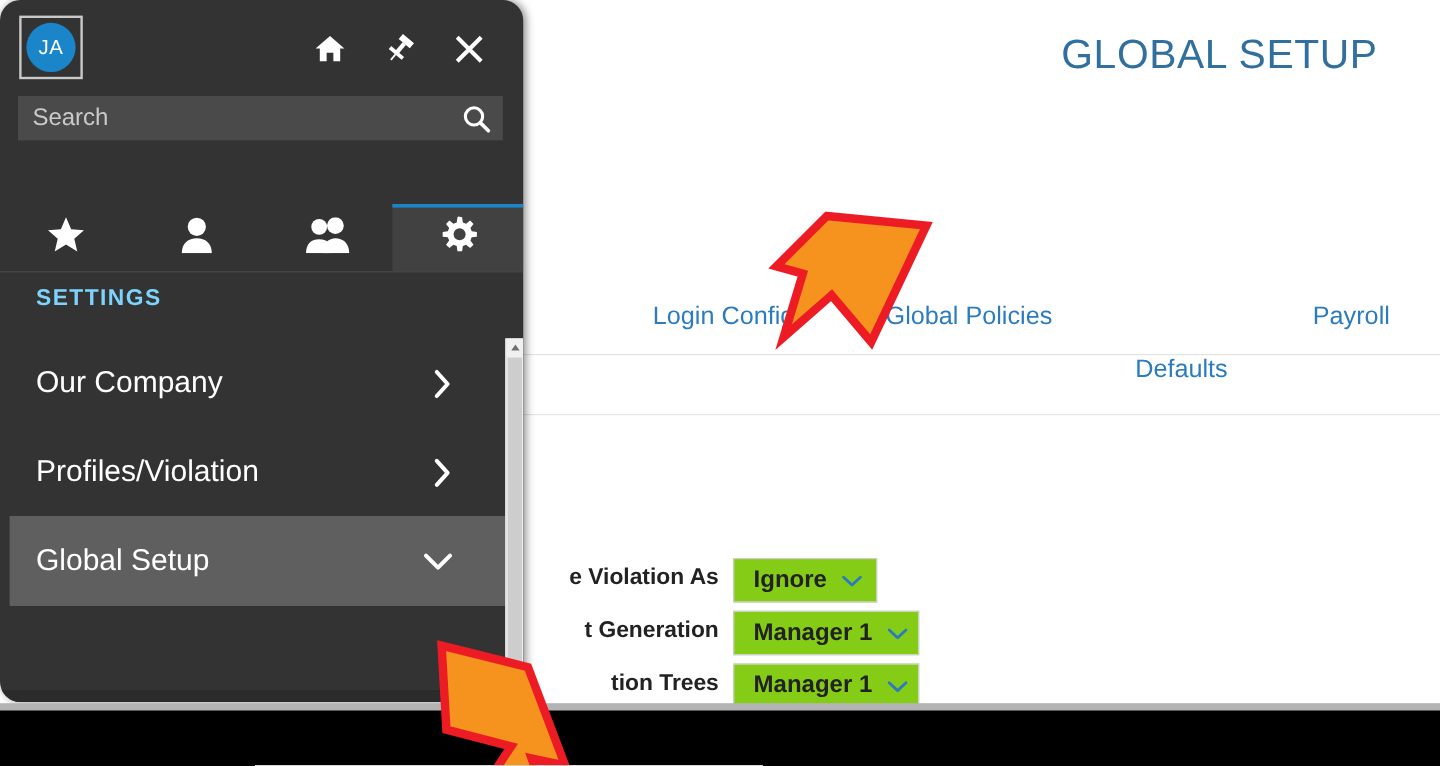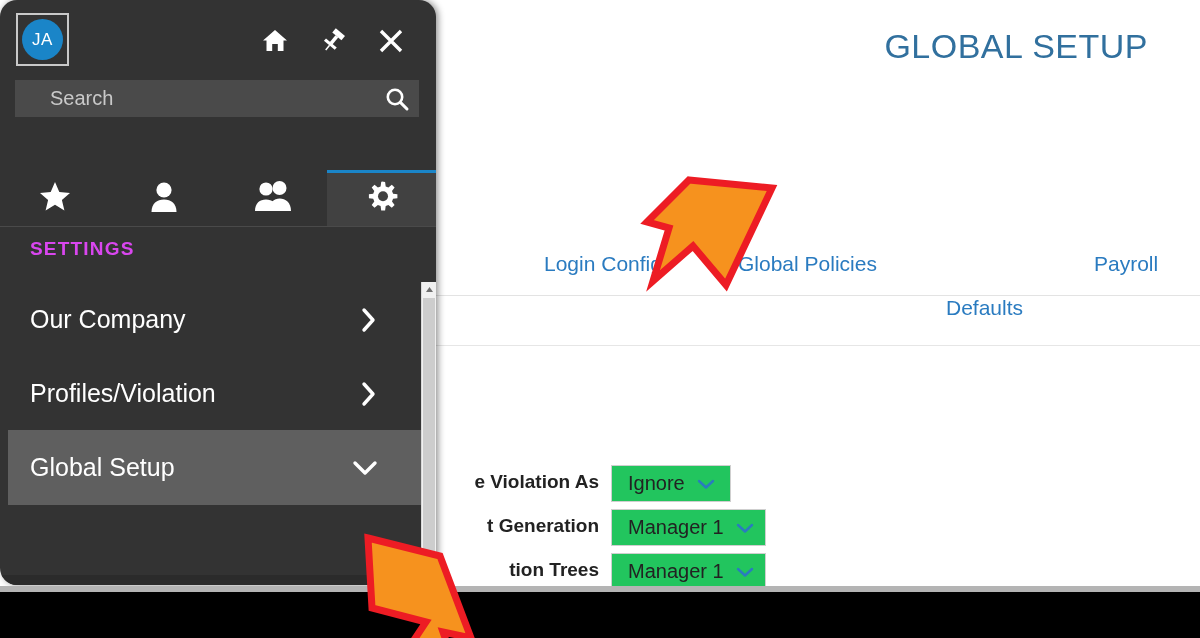--- a/index.html
+++ b/index.html
@@ -123,25 +123,26 @@
     height: 44px;
     overflow: hidden;
   }
   .select-box {
     position: absolute;
     left: 571px;
     top: 3px;
     height: 37px;
     box-sizing: border-box;
     border: 1px solid #cfcfcf;
-    background: #22c55e;
+    background: #84cc16;
     display: flex;
     align-items: center;
     padding: 0 12px 0 16px;
     cursor: pointer;
+    font-weight: bold;
   }
   .select-value {
     font-size: 20px;
     color: #222;
     white-space: nowrap;
   }
   .select-caret {
     margin-left: 12px;
     display: inline-flex;
     align-items: center;
@@ -215,21 +216,21 @@
     top: 80px;
     width: 404px;
     height: 37px;
     background: #4a4a4a;
     display: flex;
     align-items: center;
     cursor: text;
   }
   .search-input-txt {
     flex: 1;
-    padding-left: 35px;
+    padding-left: 12px;
     font-size: 20px;
     color: #c9c9c9;
     white-space: nowrap;
   }
   .search-icon {
     width: 44px;
     display: flex;
     align-items: center;
     justify-content: center;
   }
@@ -256,21 +257,21 @@
   .icon-tab.a0 { left: 0; }
   .icon-tab.a1 { left: 109px; }
   .icon-tab.a2 { left: 218px; }
   .icon-tab.a3 { left: 327px; background: #414141; border-top: 3px solid #1a85c8; box-sizing: border-box; }
 
   .section-head {
     position: absolute;
     left: 30px;
     top: 238px;
     font-size: 19px;
-    color: #d946ef;
+    color: #7dd3fc;
     letter-spacing: 1.2px;
     font-weight: bold;
   }
 
   
   .menu-list {
     position: absolute;
     left: 0;
     top: 282px;
     width: 421px;

